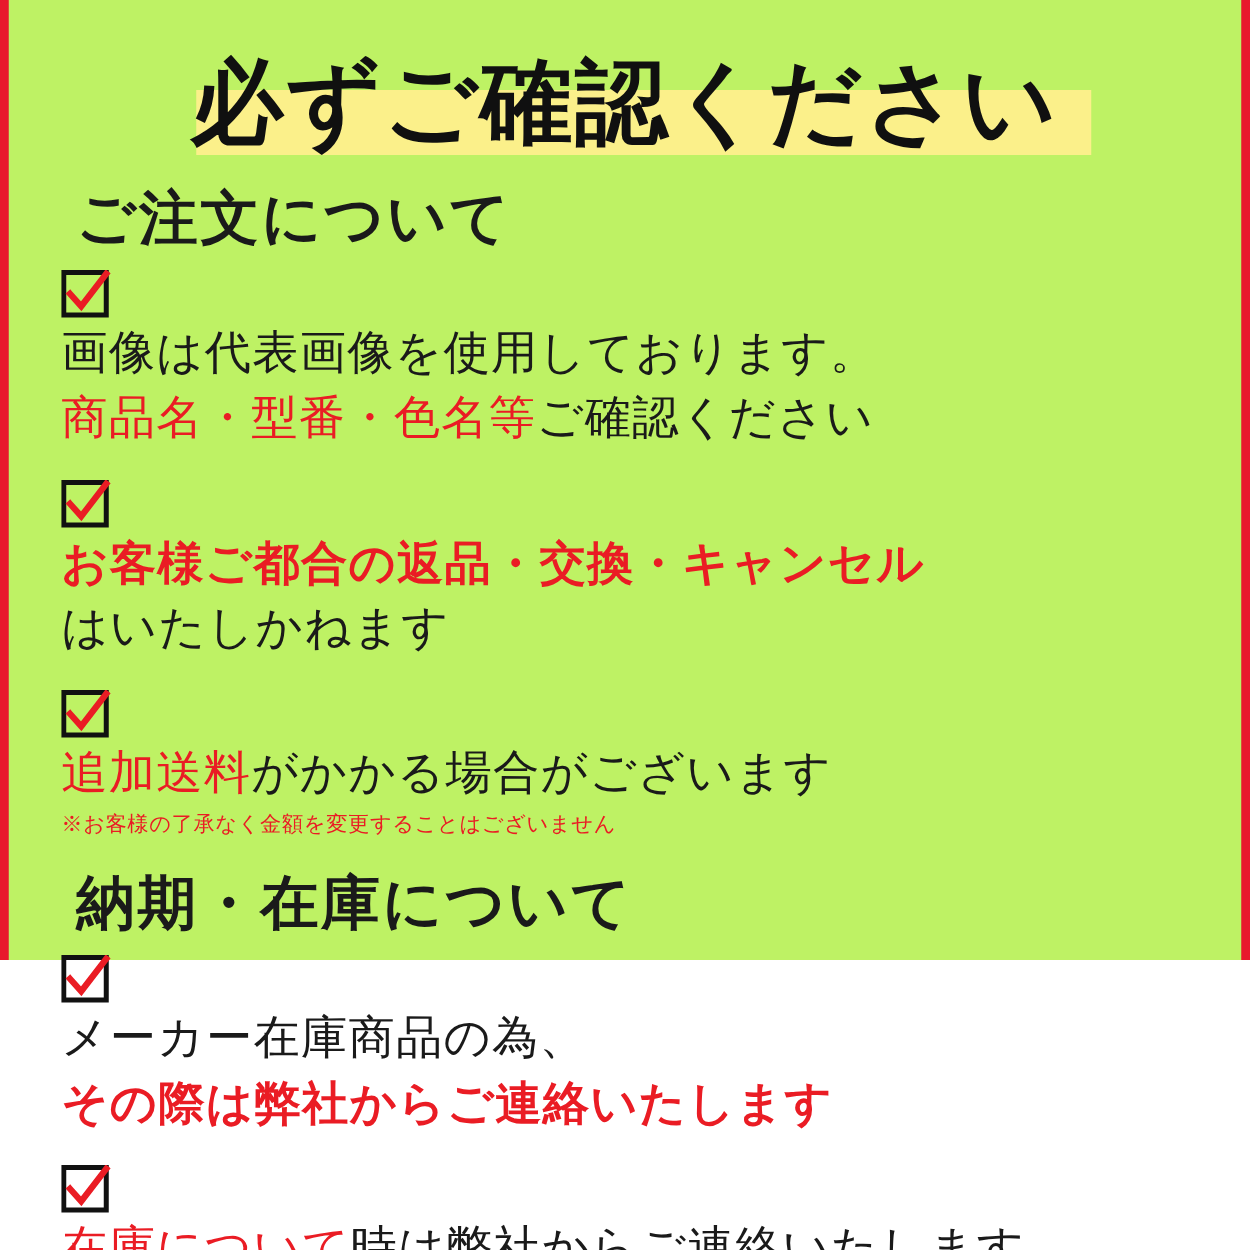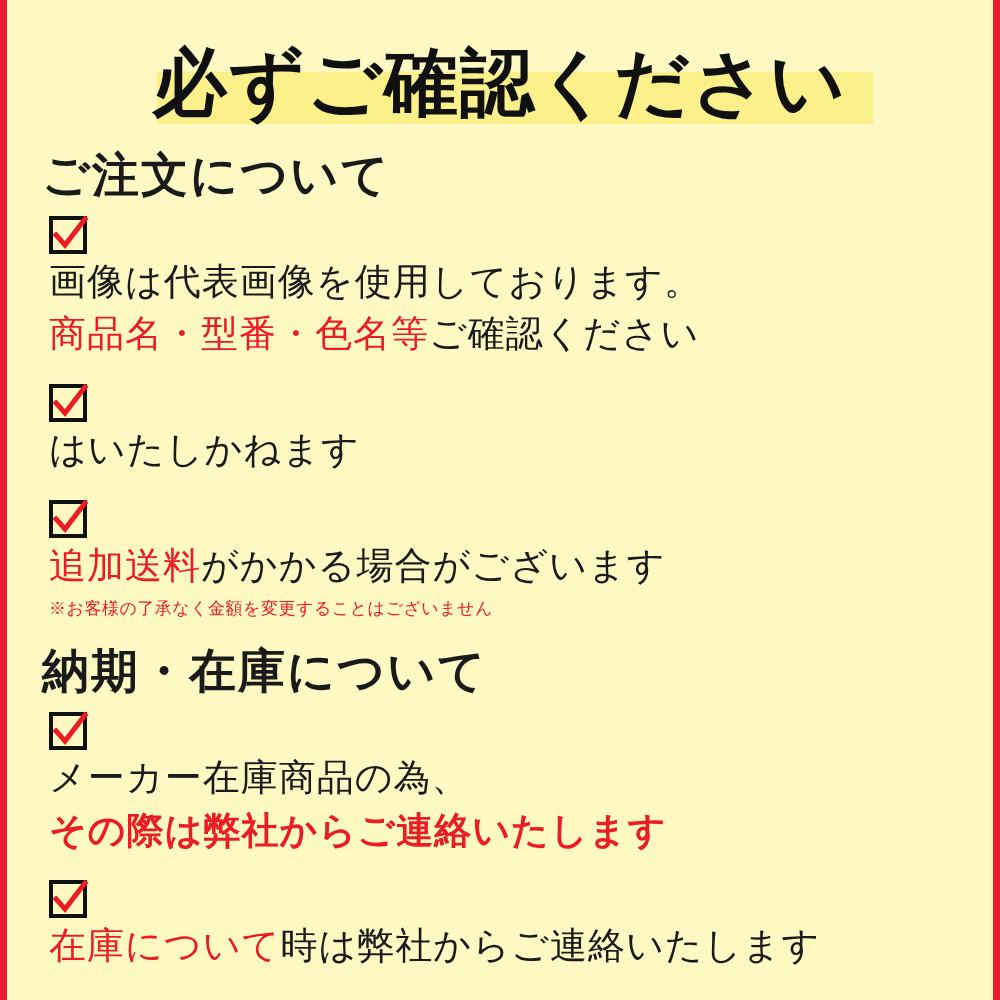--- a/index.html
+++ b/index.html
@@ -9,25 +9,25 @@
   body {
     width: 1000px;
     height: 1000px;
     background: #ffffff;
     font-family: "Liberation Serif", "DejaVu Serif", serif;
     overflow: hidden;
   }
   .page {
     position: relative;
     width: 1000px;
-    height: 1000px;
+    height: 768px;
     box-sizing: border-box;
     border-left: 7px solid #e8192c;
     border-right: 7px solid #e8192c;
-    background: #fef9c3;
+    background: #bef264;
   }
   .inner {
     position: absolute;
     left: 0;
     top: 0;
     right: 0;
     bottom: 0;
     padding: 30px 34px 0 34px;
     box-sizing: border-box;
   }
@@ -60,21 +60,21 @@
   }
 
   
   .section-heading {
     font-family: "DejaVu Serif", "Liberation Serif", serif;
     font-weight: 700;
     font-size: 47px;
     line-height: 58px;
     color: #1a1a1a;
     letter-spacing: 2px;
-    margin: 6px 0 4px 1px;
+    margin: 6px 0 4px 20px;
   }
   #heading-2 { margin-top: 16px; }
 
   
   .item {
     display: flex;
     align-items: flex-start;
     margin: 0 0 16px 8px;
     flex-direction: column;
   }
@@ -139,20 +139,21 @@
     </div>
 
     <div class="item">
       <span class="check-icon">
         <svg width="40" height="40" viewBox="0 0 40 40">
           <rect x="2" y="2" width="34" height="34" fill="none" stroke="#111111" stroke-width="4"></rect>
           <path d="M7 19 L16 29 L36 3" fill="none" stroke="#ea1c24" stroke-width="5" stroke-linecap="square"></path>
         </svg>
       </span>
       <div class="lines">
+        <div class="line red">お客様ご都合の返品・交換・キャンセル</div>
         <div class="line">はいたしかねます</div>
       </div>
     </div>
 
     <div class="item tight">
       <span class="check-icon">
         <svg width="40" height="40" viewBox="0 0 40 40">
           <rect x="2" y="2" width="34" height="34" fill="none" stroke="#111111" stroke-width="4"></rect>
           <path d="M7 19 L16 29 L36 3" fill="none" stroke="#ea1c24" stroke-width="5" stroke-linecap="square"></path>
         </svg>

